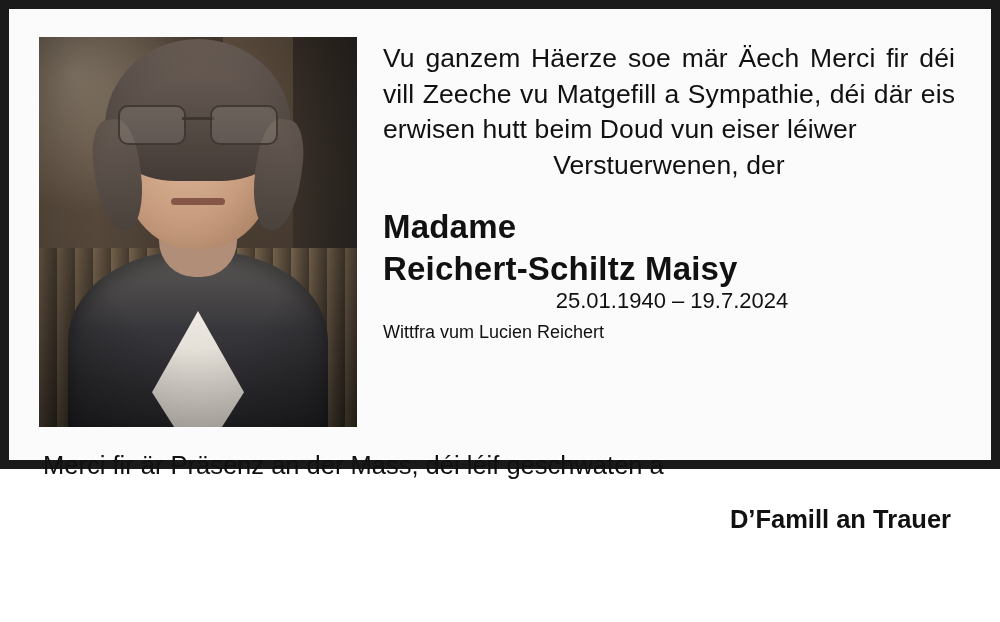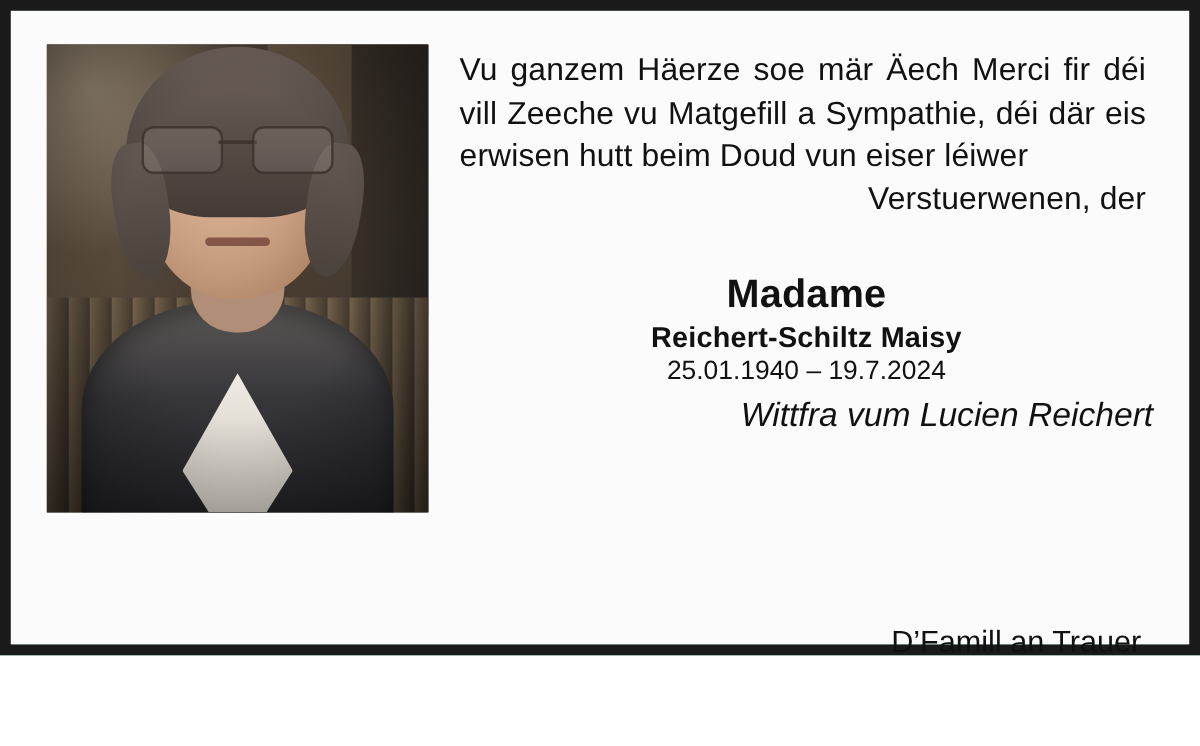--- a/index.html
+++ b/index.html
@@ -9,23 +9,23 @@
   }
   body {
     width: 1000px;
     height: 622px;
     font-family: "Liberation Sans", sans-serif;
     overflow: hidden;
   }
   .notice {
     position: relative;
     width: 1000px;
-    height: 546px;
+    height: 469px;
     box-sizing: border-box;
-    background: #14532d;
+    background: #d946ef;
     border: 9px solid #1a1a1a;
   }
   .inner {
     position: absolute;
     left: 0;
     top: 0;
     right: 0;
     bottom: 0;
     background: #fbfbfb;
     padding: 28px 30px 18px 30px;
@@ -190,67 +190,66 @@
     padding-top: 4px;
   }
   .intro {
     font-size: 26.5px;
     line-height: 1.345;
     color: #111;
     text-align: justify;
     margin: 0 6px 0 0;
     letter-spacing: .1px;
   }
-  .intro .lastline { display: block; text-align: right; }
+  .intro .lastline { display: block; text-align: center; }
   .name-block {
-    text-align: center;
-    margin-top: 42px;
+    margin-top: 24px;
   }
   .name-line1 {
     font-size: 33px;
     font-weight: bold;
     color: #111;
     letter-spacing: .2px;
   }
   .name-line2 {
-    font-size: 24px;
+    font-size: 33px;
     font-weight: bold;
     color: #111;
     margin-top: 4px;
     letter-spacing: .2px;
   }
   .dates {
     font-size: 22px;
     color: #111;
     text-align: center;
   }
   .relation {
-    font-size: 28px;
+    font-size: 18px;
     color: #111;
     margin-top: 8px;
-    text-align: right;
-    font-style: italic;
+    text-align: left;
   }
   
   .bottom {
     margin-top: 22px;
     padding: 0 6px 0 4px;
   }
   .thanks {
     font-size: 25.5px;
     line-height: 1.33;
     color: #111;
     text-align: left;
   }
   .signature {
     font-size: 25.5px;
     color: #111;
     text-align: right;
-    margin-top: 38px;
+    margin-top: 22px;
     padding-right: 4px;
+    font-weight: bold;
   }
 </style>
 </head>
 <body>
 
 <div class="notice">
   <div class="inner">
 
     <div class="top-row">
 
@@ -288,19 +287,19 @@
         </div>
 
         <div class="dates">25.01.1940 – 19.7.2024</div>
         <div class="relation">Wittfra vum Lucien Reichert</div>
       </div>
 
     </div>
 
     <div class="bottom">
       <div class="thanks">
-        <br>
+        <span>Merci fir är Präsenz an der Mass, déi léif geschwaten a</span><br>
       </div>
       <div class="signature">D’Famill an Trauer</div>
     </div>
 
   </div>
 </div>
 
 </body></html>

